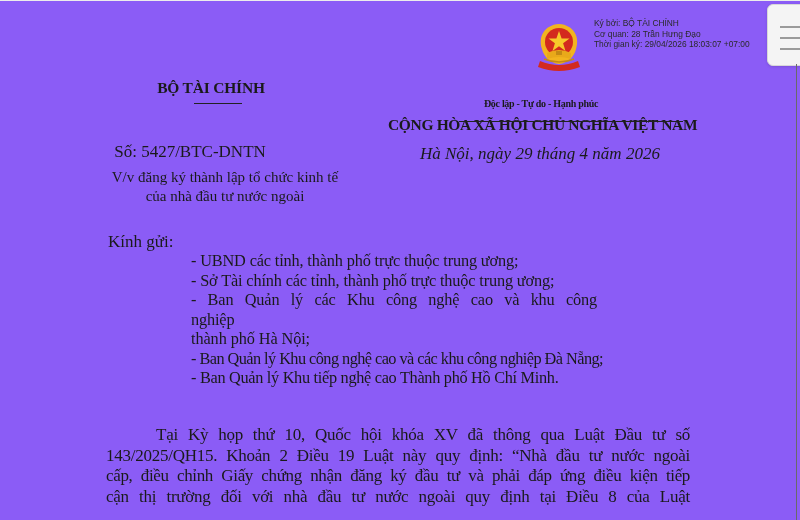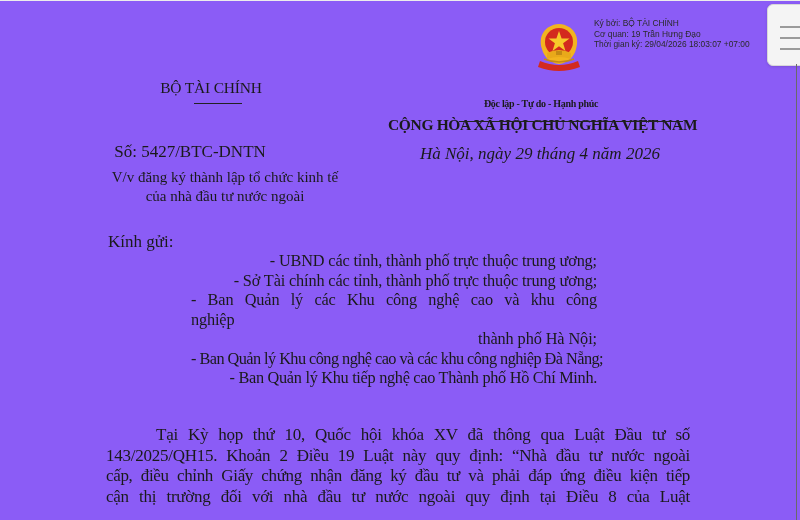--- a/index.html
+++ b/index.html
@@ -74,21 +74,21 @@
       height: 457px;
       background: #6a6a6a;
     }
     
     .agency {
       position: absolute;
       left: 120px;
       width: 182px;
       top: 78px;
       text-align: center;
-      font-weight: normal;
+      font-weight: bold;
       font-size: 15.5px;
       letter-spacing: -0.2px;
     }
     .agency-rule {
       position: absolute;
       left: 194px;
       top: 102px;
       width: 48px;
       height: 1px;
       background: #222;
@@ -163,21 +163,20 @@
       left: 191px;
       top: 250px;
       width: 406px;
       font-size: 16.3px;
       line-height: 19.5px;
     }
     .recipient {
       display: block;
       white-space: nowrap;
       letter-spacing: -0.15px;
-      text-align: right;
     }
     .recipient.justify {
       white-space: normal;
       text-align: justify;
       text-align-last: justify;
       word-spacing: 4px;
     }
     .recipient.cont {
       letter-spacing: -0.1px;
     }
@@ -215,21 +214,21 @@
       <polygon points="25,12 27.6,19.6 35.5,19.6 29.1,24.3 31.5,32 25,27.3 18.5,32 20.9,24.3 14.5,19.6 22.4,19.6" fill="#f7c92a"></polygon>
 
       <path d="M13 34 Q25 28 37 34 L37 40 Q25 36 13 40 Z" fill="#e9a91a"></path>
       <rect x="22" y="32" width="6" height="4" fill="#c48a14"></rect>
 
       <path d="M6 42 Q25 50 44 42 L46 48 Q25 56 4 48 Z" fill="#d32a1e"></path>
       <path d="M10 40 Q25 46 40 40" stroke="#c48a14" stroke-width="1.4" fill="none"></path>
     </svg>
     <div class="sig-lines">
       <div>Ký bởi: BỘ TÀI CHÍNH</div>
-      <div>Cơ quan: 19 Trần Hưng Đạo</div>
+      <div>Cơ quan: 28 Trần Hưng Đạo</div>
       <div>Thời gian ký: 29/04/2026 18:03:07 +07:00</div>
     </div>
   </div>
 
   <div class="menu-button">
     <span class="bar" style="top:21px"></span>
     <span class="bar" style="top:32px"></span>
     <span class="bar" style="top:43px"></span>
   </div>
   <div class="right-rule"></div>

